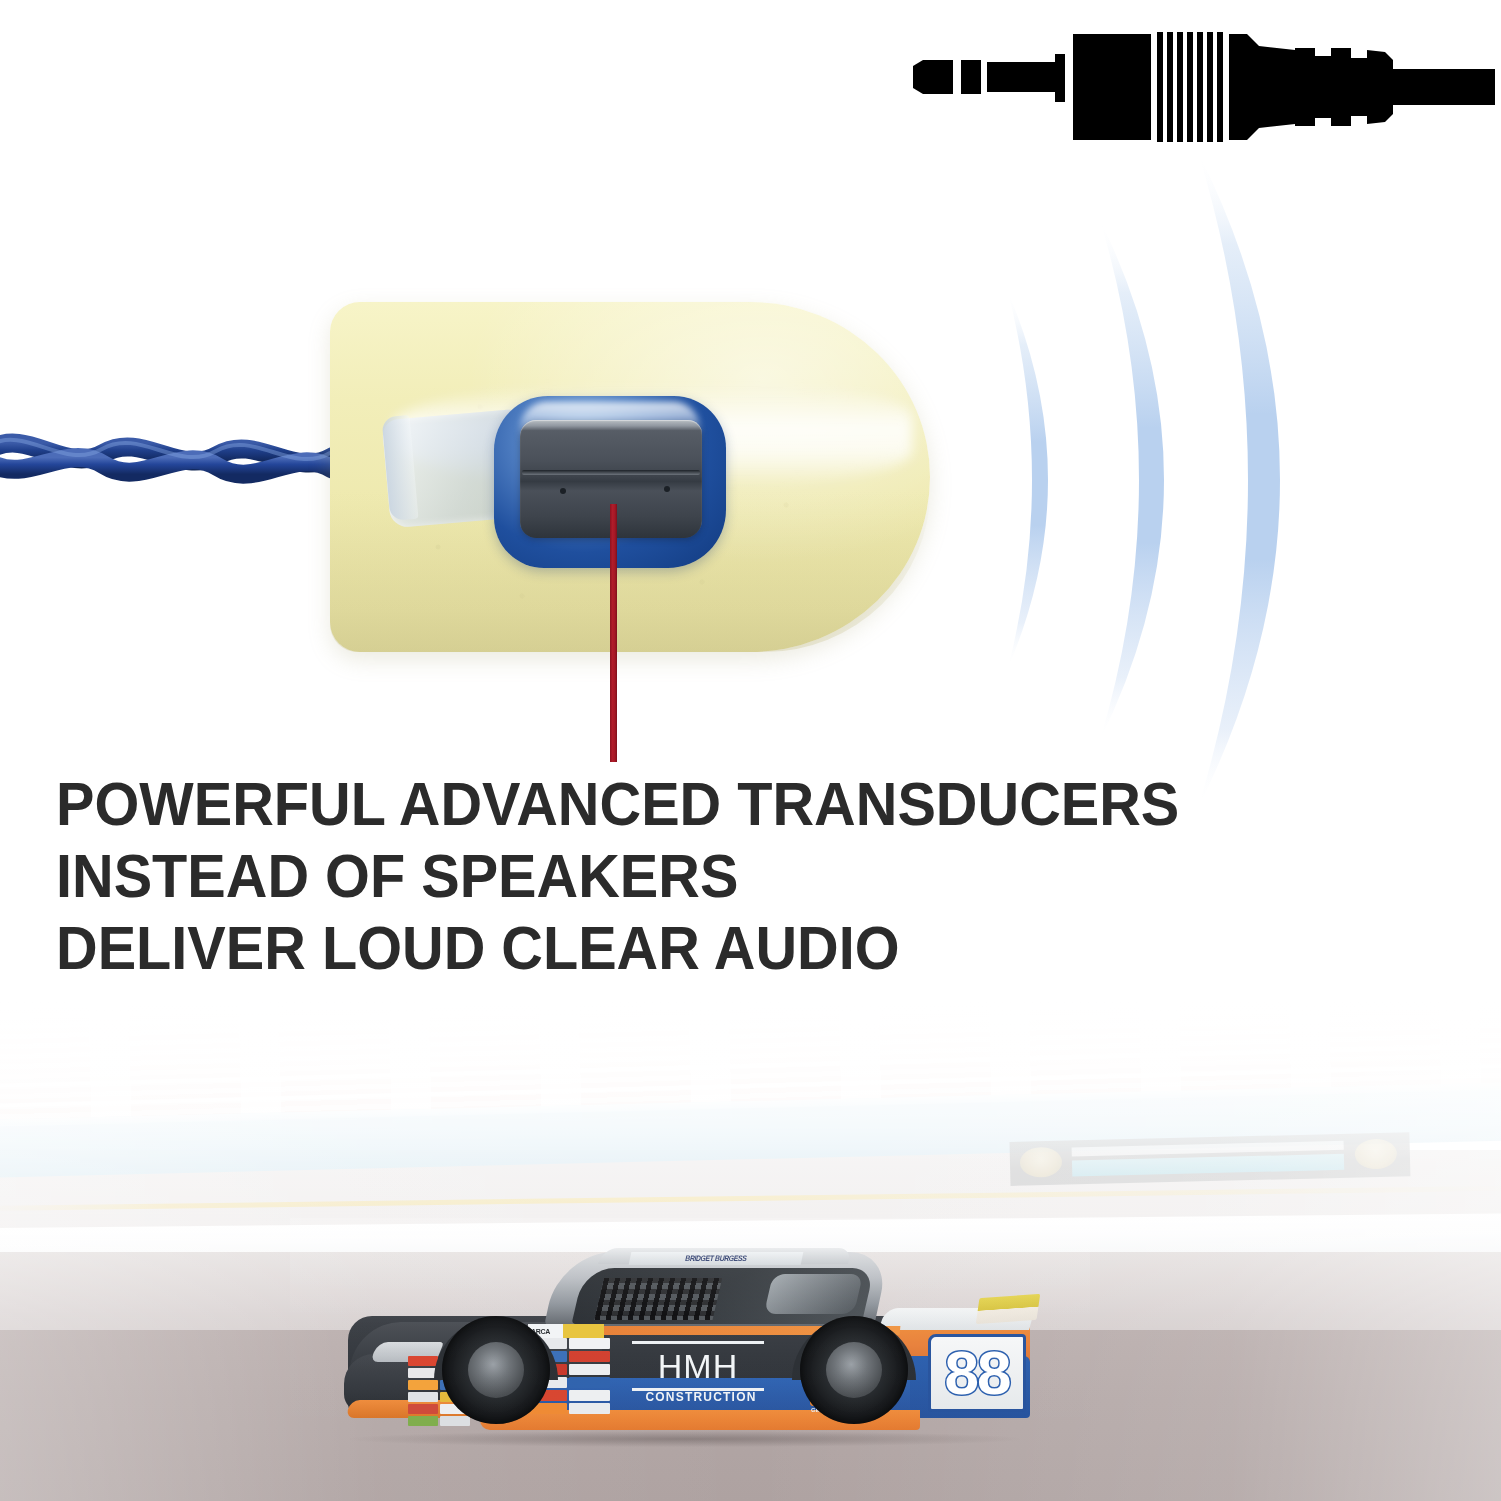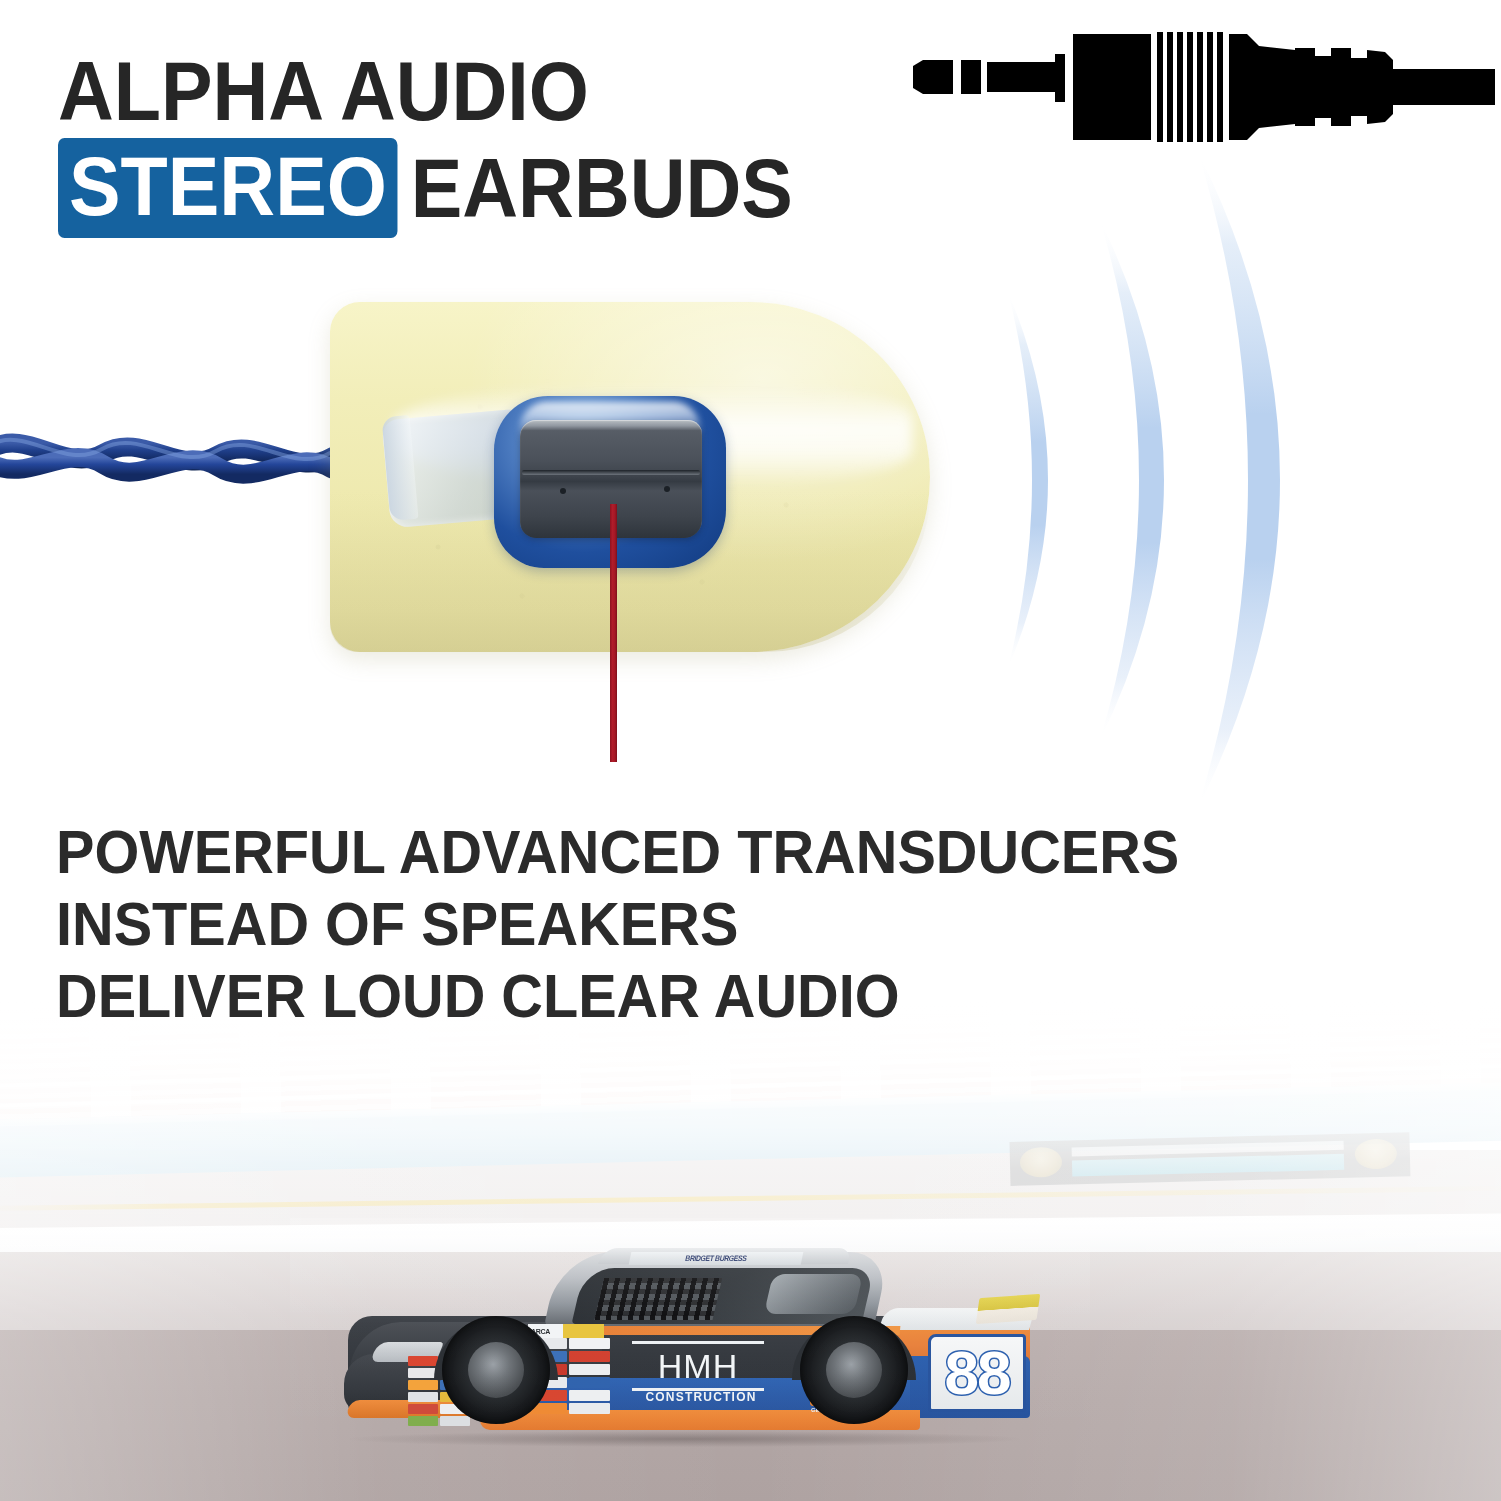--- a/index.html
+++ b/index.html
@@ -677,21 +677,21 @@
     color: #262626;
     line-height: 1;
     margin-left: 14px;
     letter-spacing: 0px;
   }
 
   
   .feature-text {
     position: absolute;
     left: 56px;
-    top: 816px;
+    top: 768px;
     width: 1200px;
   }
   .feature-line {
     font-family: "Liberation Sans Narrow", "Liberation Sans", sans-serif;
     font-size: 62px;
     font-weight: bold;
     color: #2B2B2B;
     line-height: 1.16;
     letter-spacing: 0px;
     transform: scaleX(0.93);
@@ -899,27 +899,20 @@
         <path d="M 334 22 L 352 22 L 364 34 L 364 116 L 352 128 L 334 128 Z"></path>
         <path d="M 364 34 L 400 38 L 400 112 L 364 116 Z"></path>
 
         <path d="M 400 36 L 420 36 L 420 44 L 436 44 L 436 36 L 456 36 L 456 46 L 472 46 L 472 38 L 490 40 L 498 48 L 498 102 L 490 110 L 472 112 L 472 104 L 456 104 L 456 114 L 436 114 L 436 106 L 420 106 L 420 114 L 400 114 Z"></path>
 
         <rect x="498" y="57" width="102" height="36"></rect>
       </g>
     </svg>
   </div>
 
-  <div class="headline">
-    <div class="headline-line1">ALPHA AUDIO</div>
-    <div class="headline-line2">
-      <span class="stereo-badge">STEREO</span>
-      <span class="earbuds-word">EARBUDS</span>
-    </div>
-  </div>
 
   <div class="feature-text">
     <div class="feature-line">POWERFUL ADVANCED TRANSDUCERS</div>
     <div class="feature-line">INSTEAD OF SPEAKERS</div>
     <div class="feature-line">DELIVER LOUD CLEAR AUDIO</div>
   </div>
 
 </div>
 
 </body></html>

